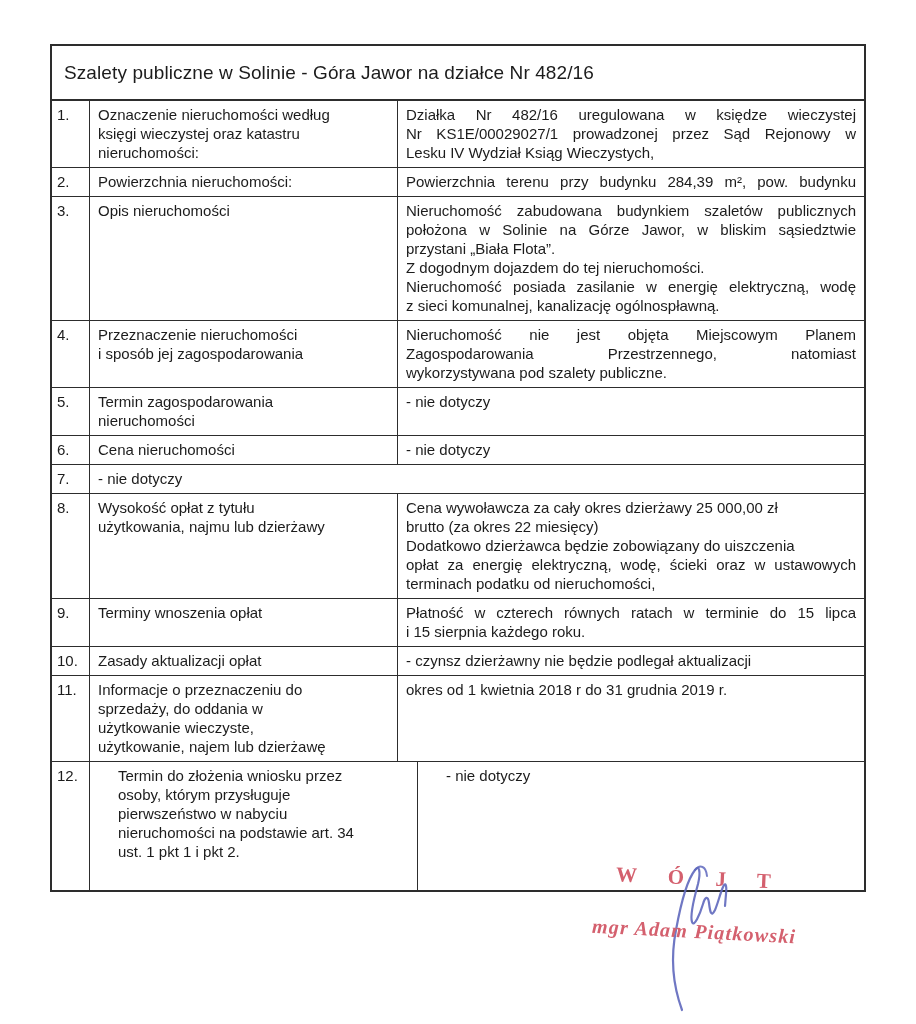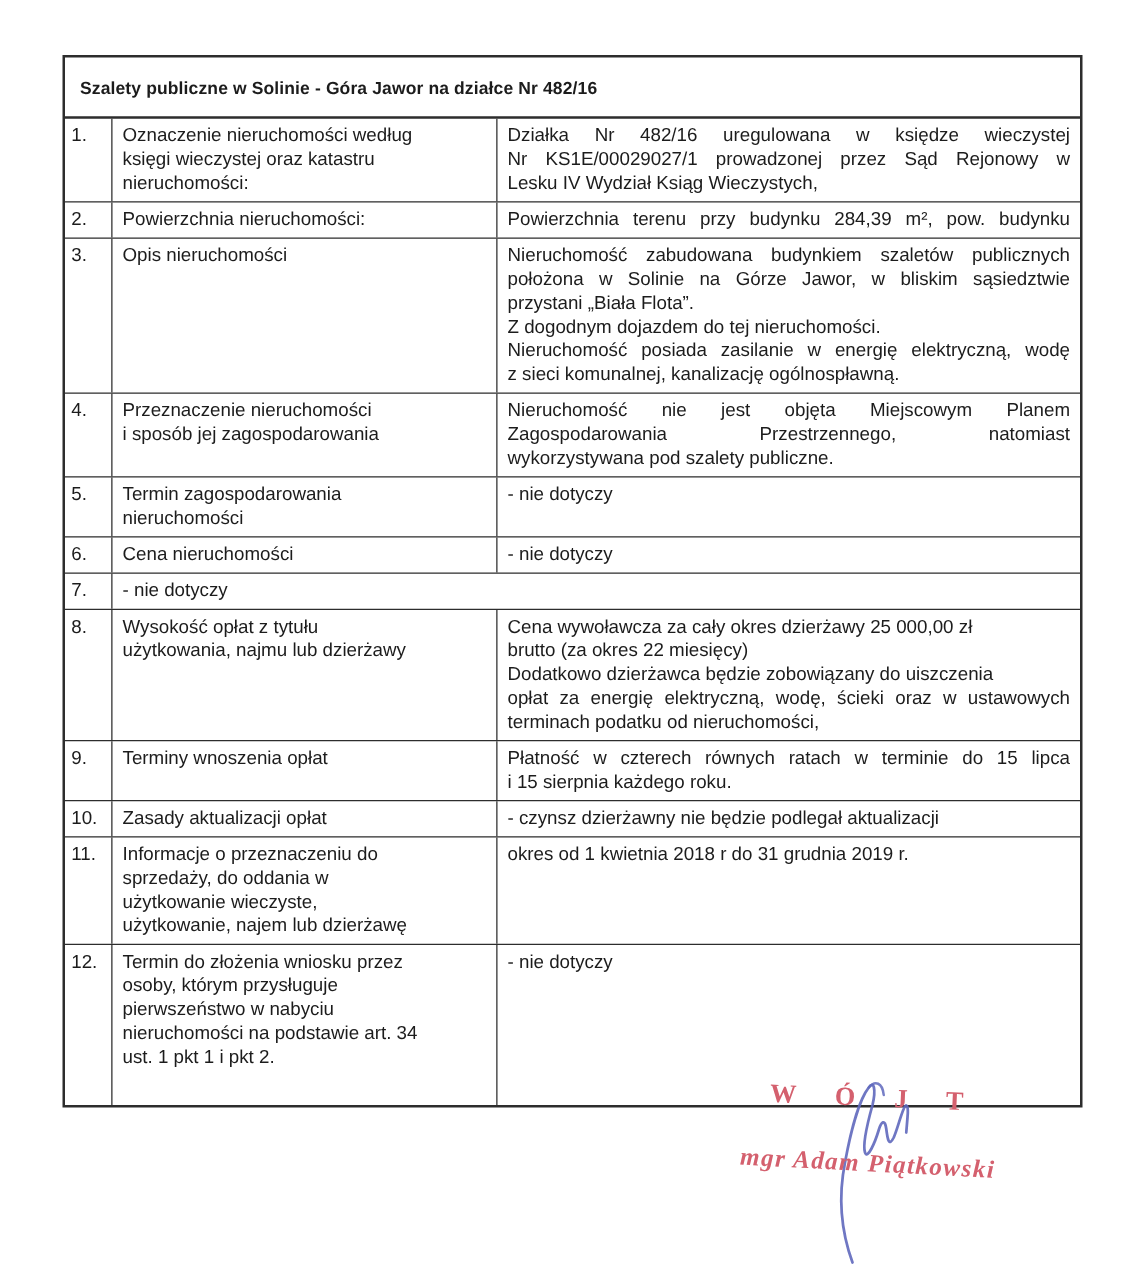--- a/index.html
+++ b/index.html
@@ -21,26 +21,26 @@
   .doc-table {
     position: absolute;
     left: 50px; top: 44px;
     width: 816px;
     border: 2px solid var(--line-color);
     background: #fff;
   }
   .title-row {
     border-bottom: 2px solid var(--line-color);
     padding: 16px 12px 15px 12px;
-    font-weight: bold;
-    font-size: 14px;
+    font-weight: normal;
+    font-size: 19px;
     letter-spacing: 0.1px;
   }
   .row { display: flex; border-bottom: 1px solid var(--line-color); }
-  .row:last-child { border-bottom: none; }
+  .row:last-child { border-bottom: none; gap: 20px; }
   .cell { padding: 4px 8px 5px 8px; font-size: 15px; line-height: 19px; }
   .num {
     flex: 0 0 38px; width: 38px;
     border-right: 1px solid var(--line-color);
     padding-left: 5px; padding-right: 2px;
   }
   .label {
     flex: 0 0 308px; width: 308px;
     border-right: 1px solid var(--line-color);
     font-weight: normal;

